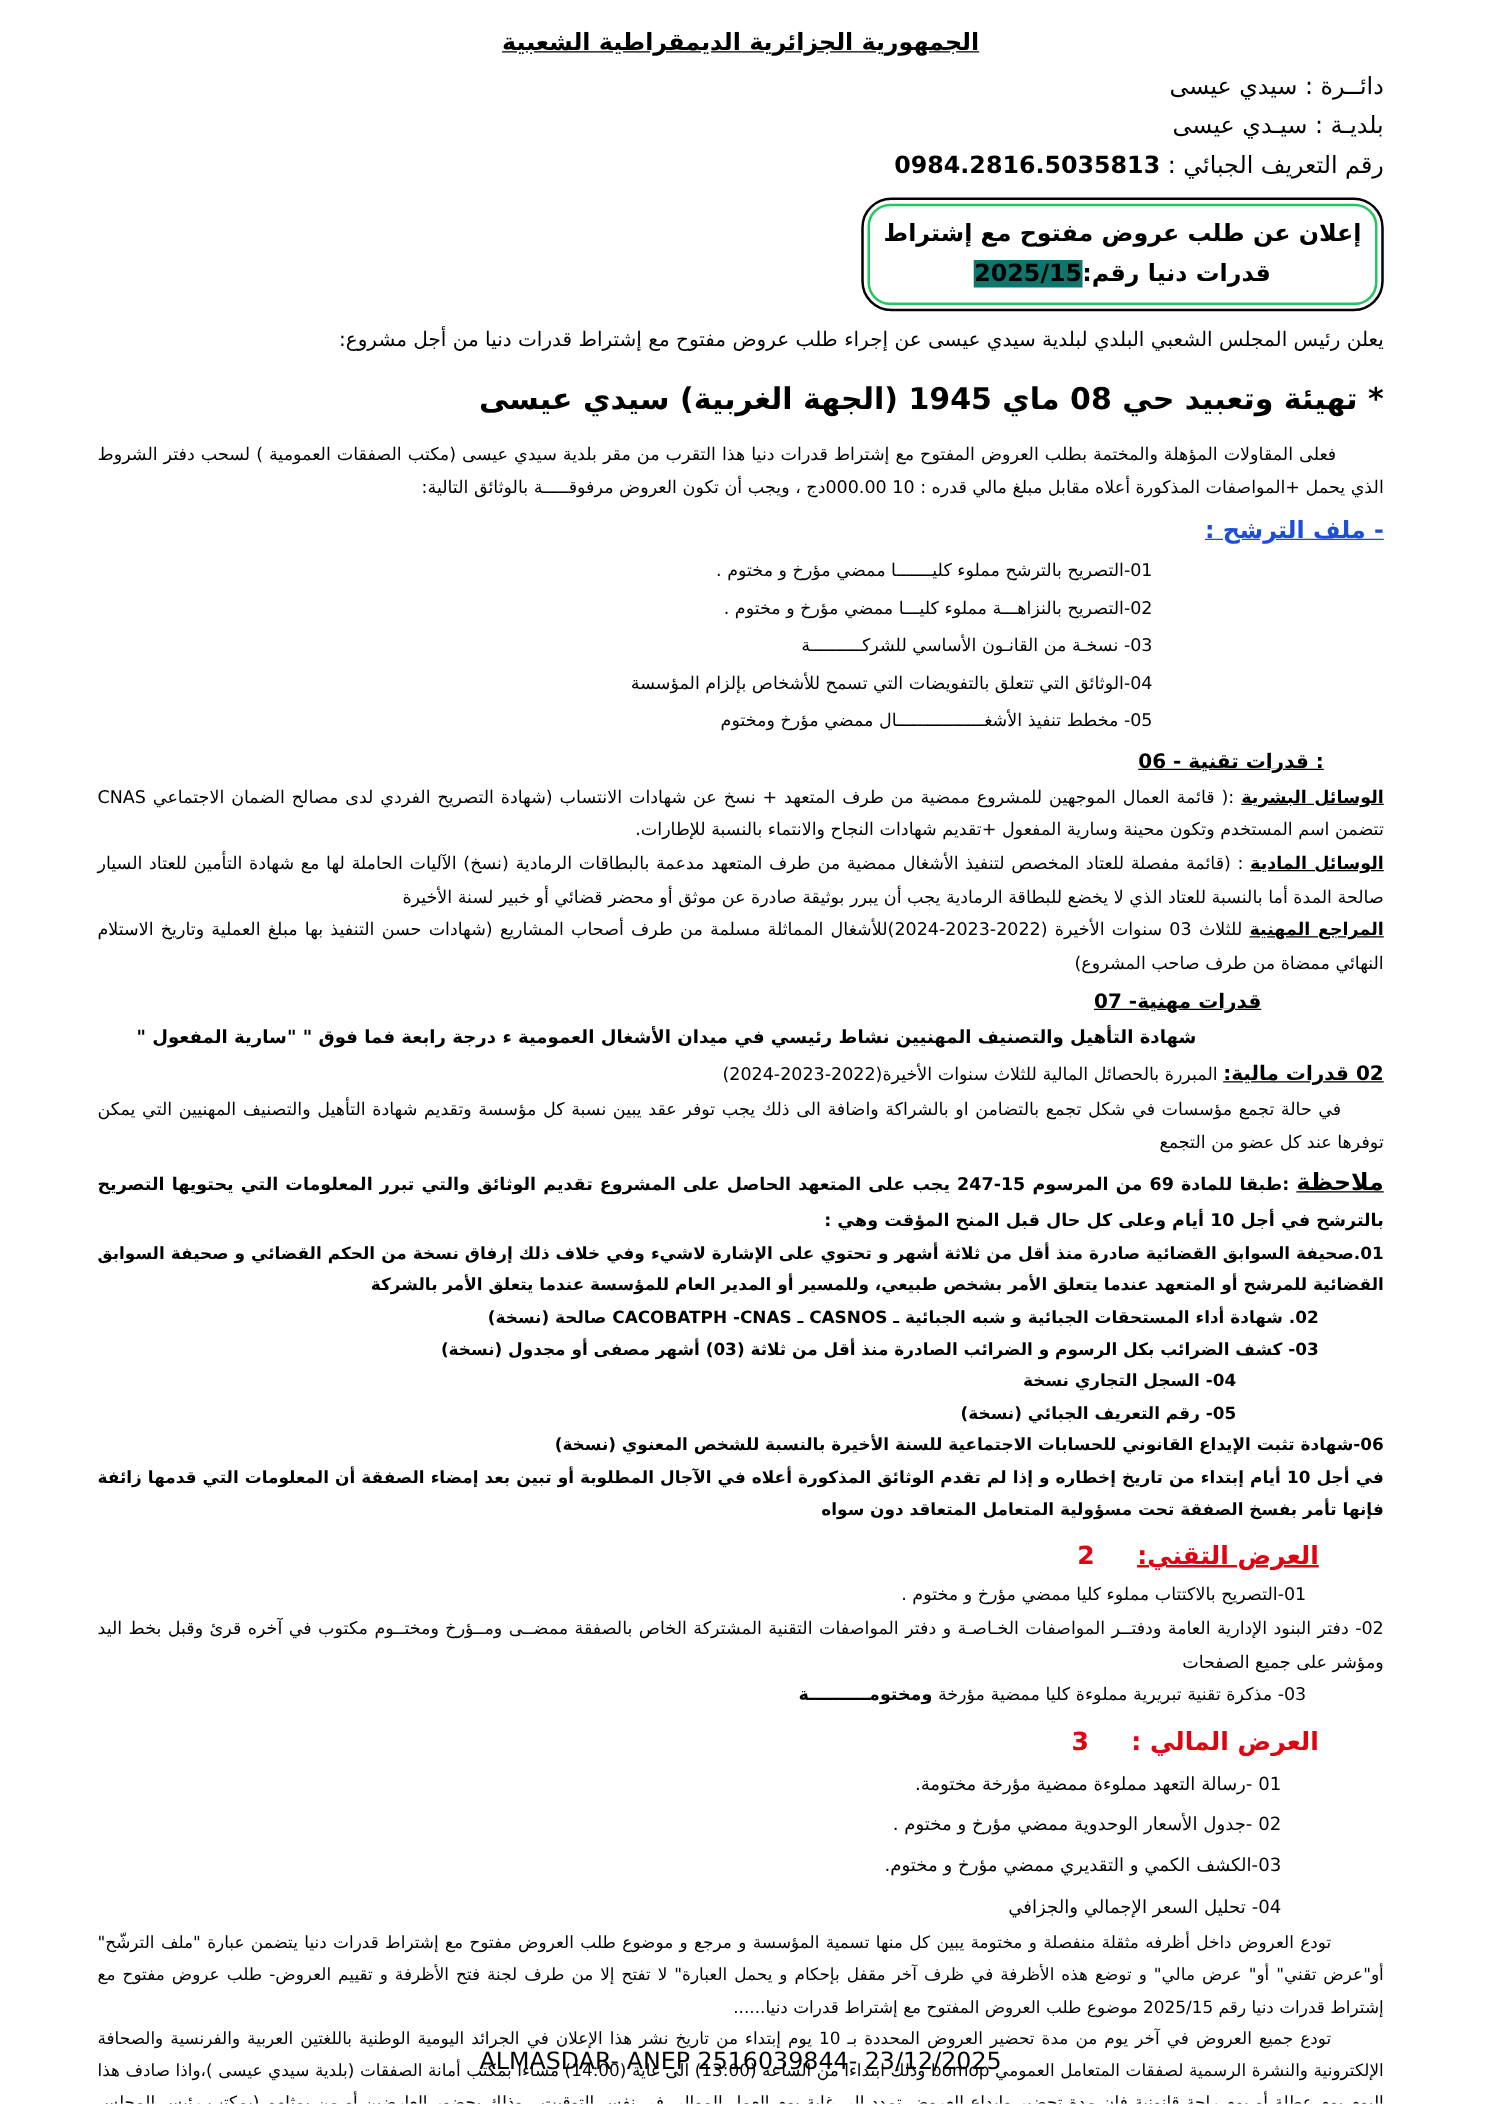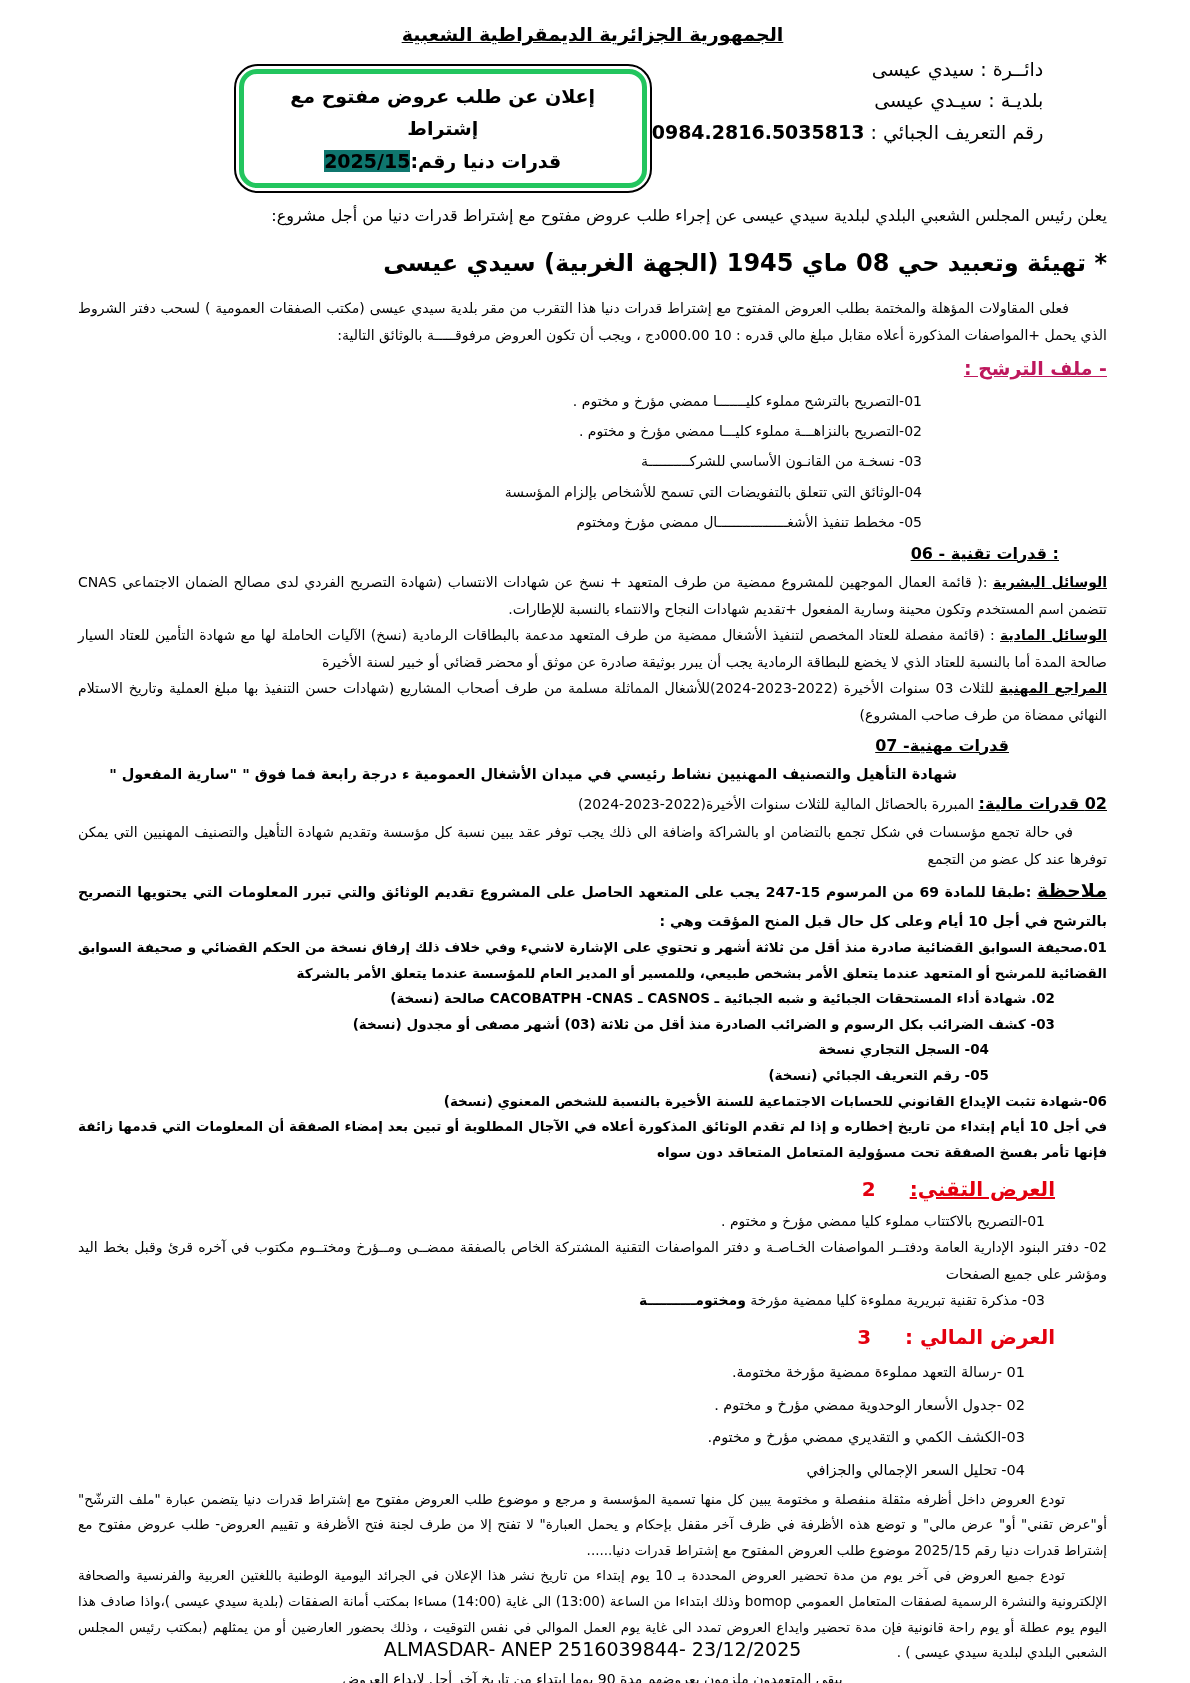--- a/index.html
+++ b/index.html
@@ -18,35 +18,35 @@
   }
   .right{text-align:right;}
   .just{text-align:justify;}
   .b{font-weight:bold;}
   .hl{background:#0f766e;}
 
   .republic-title{
     text-align:center;font-weight:bold;font-size:19px;
     text-decoration:underline;margin-bottom:2px;
   }
-  .header-row{display:flex;justify-content:center;align-items:flex-start;padding-left:92px;}
+  .header-row{display:flex;justify-content:center;align-items:flex-start;padding-left:92px;flex-direction:column;}
   .admin-info{font-size:19px;line-height:1.65;text-align:right;white-space:nowrap;}
   .tax-value{font-weight:bold;}
   .notice-box{
     border:2px solid #000;border-radius:24px;padding:3px;margin-top:10px;width:408px;flex:none;
   }
   .notice-inner{
-    border:5px solid #22c55e;border-radius:18px;text-align:center;
+    border:2px solid #22c55e;border-radius:18px;text-align:center;
     font-weight:bold;font-size:19px;line-height:1.7;padding:6px 8px;
   }
   .intro{font-size:16px;margin-top:8px;}
   .project-title{text-align:right;font-weight:bold;font-size:24px;margin:10px 0 8px 0;}
   .preamble{text-indent:38px;font-size:14px;}
 
-  .sec1-head{color:#be185d;font-weight:bold;font-size:19px;margin-top:2px;}
+  .sec1-head{color:#1d4ed8;font-weight:bold;font-size:19px;margin-top:2px;}
   .sec1-head span{text-decoration:underline;}
   .cand-item{padding-right:185px;font-size:14px;line-height:2.15;}
 
   .hnum{text-align:right;padding-right:48px;font-weight:bold;font-size:16px;margin-top:2px;}
   .hnum .inner{direction:ltr;unicode-bidi:isolate;text-decoration:underline;}
   .h07{padding-right:98px;}
   .qual-line{padding-right:150px;font-weight:bold;font-size:14.5px;}
   .h08-line{font-size:14px;}
   .h08-line .lbl{font-weight:bold;font-size:16px;text-decoration:underline;}
 

